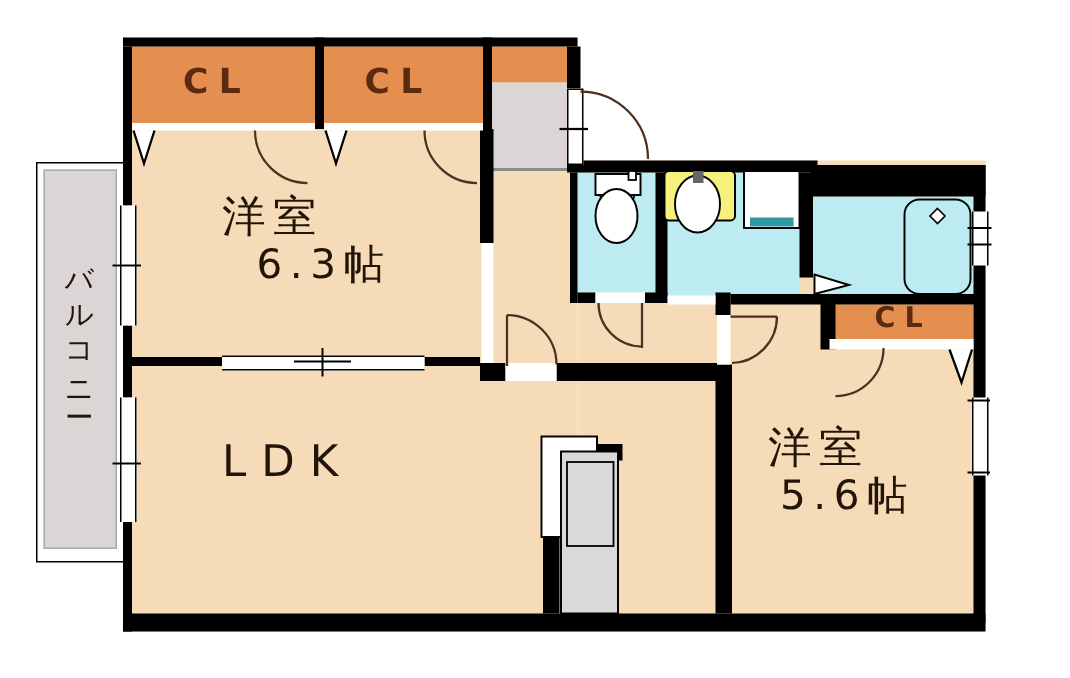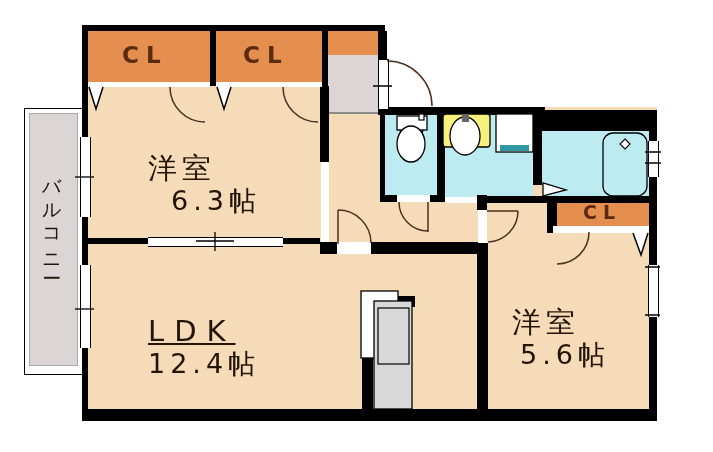--- a/index.html
+++ b/index.html
@@ -8,21 +8,21 @@
   .r{position:absolute;}
   .area{background:var(--room);}
   .wall{background:var(--wall);}
   .open{background:#fff;}
   .closet{background:var(--closet);}
   .wet{background:var(--water);}
   .win{background:#fff;border-left:1px solid var(--wall);border-right:1px solid var(--wall);}
   .winh{background:#fff;border-top:1px solid var(--wall);border-bottom:1px solid var(--wall);}
   .lbl{position:absolute;color:var(--text);line-height:1.15;white-space:nowrap;}
   .cl-lbl{font-size:23px;letter-spacing:7px;color:#5a2b10;font-weight:bold;}
-  .room-name{font-size:29px;letter-spacing:5px;display:block;margin-top:24px;}
+  .room-name{font-size:29px;letter-spacing:5px;display:block;}
   .room-size{font-size:27px;letter-spacing:5px;display:block;}
   .vertical{writing-mode:vertical-rl;text-orientation:upright;font-size:19px;letter-spacing:4px;}
   svg.overlay{position:absolute;left:0;top:0;pointer-events:none;}
 </style>
 </head>
 <body>
 
 <div class="plan">
 
   <div class="r area" style="left:82px;top:25px;width:303px;height:396px;"></div>
@@ -136,22 +136,21 @@
   <div class="lbl cl-lbl" style="left:122px;top:42px;">CL</div>
   <div class="lbl cl-lbl" style="left:243px;top:42px;">CL</div>
   <div class="lbl" style="left:583px;top:202px;font-size:19px;letter-spacing:6px;font-weight:bold;color:#5a2b10;">CL</div>
 
   <div class="lbl" style="left:148px;top:128px;">
     <span class="room-name">洋室</span>
     <span class="room-size" style="margin-left:23px;">6.3帖</span>
   </div>
 
   <div class="lbl" style="left:148px;top:291px;">
-    <span class="room-name" style="letter-spacing:10px;text-decoration:underline;">LDK</span>
-    <span class="room-size">12.4帖</span>
+    <span class="room-name" style="letter-spacing:10px;">LDK</span>
   </div>
 
   <div class="lbl" style="left:512px;top:282px;">
     <span class="room-name">洋室</span>
     <span class="room-size" style="margin-left:8px;">5.6帖</span>
   </div>
 
 </div>
 
 </body></html>

